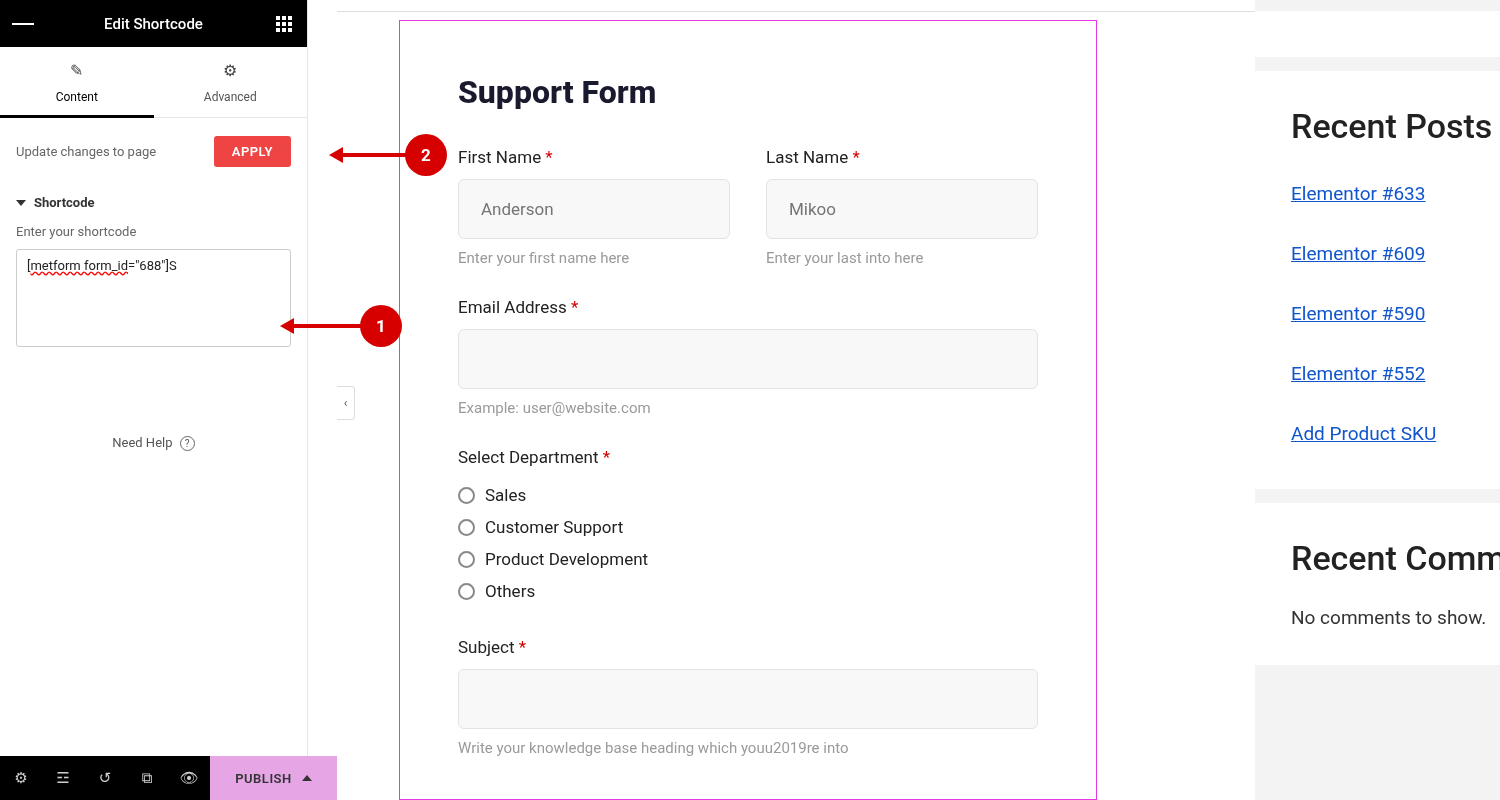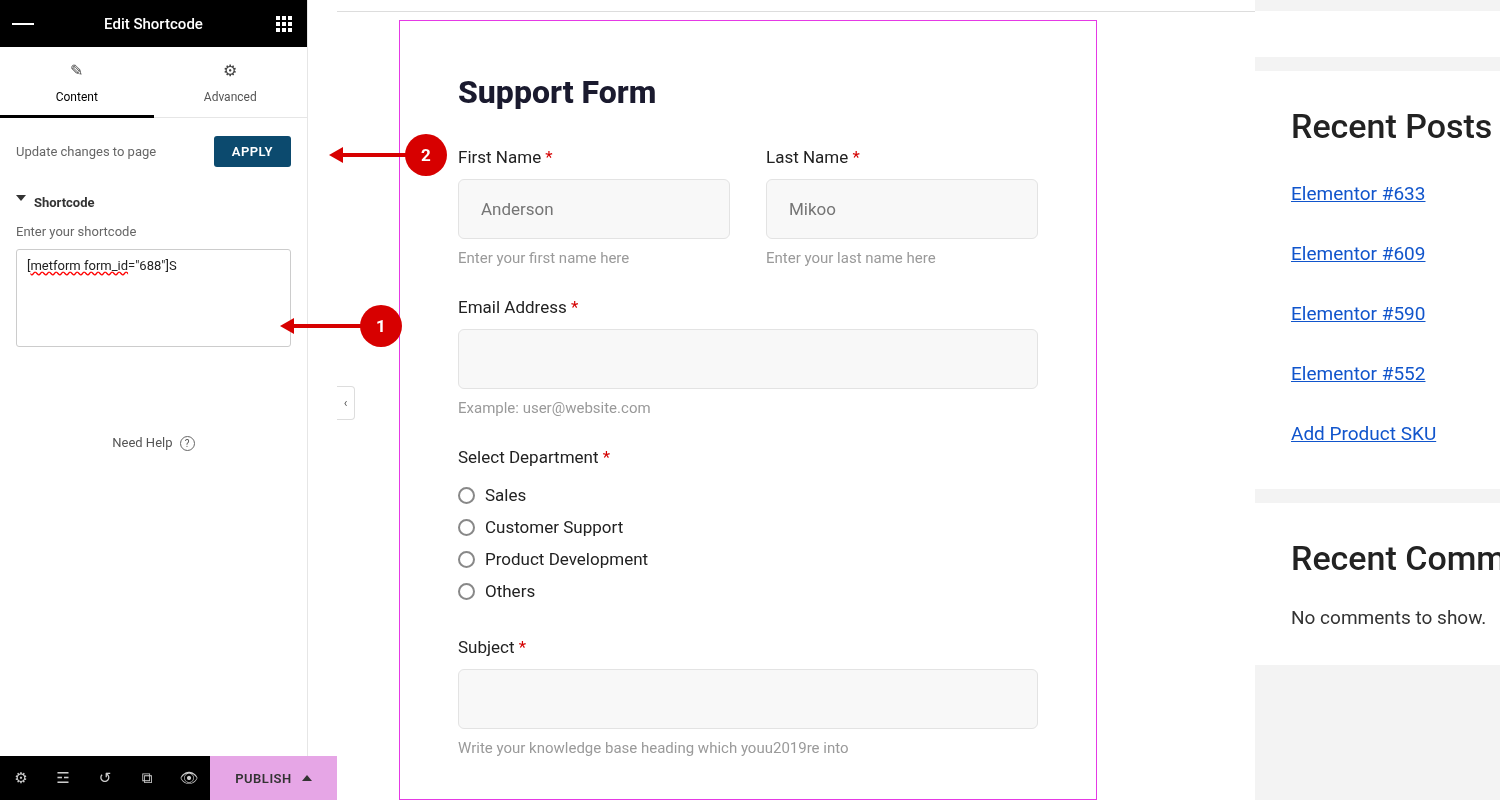--- a/index.html
+++ b/index.html
@@ -16,24 +16,24 @@
 
   .tabs { display:flex; border-bottom:1px solid #e6e6e6; }
   .tab { flex:1; text-align:center; padding:14px 0 12px; cursor:pointer; color:#555; position:relative; }
   .tab.active { color:#000; }
   .tab.active::after{ content:""; position:absolute; left:0; right:0; bottom:-1px; height:3px; background:#000; }
   .tab-ico { font-size:16px; display:block; margin-bottom:6px; color:#444;}
   .tab-lbl{ font-size:12px; }
 
   .apply-row{ display:flex; justify-content:space-between; align-items:center; padding:18px 16px;gap:42px; }
   .apply-row .msg{ font-size:13px; color:#666; }
-  .apply-btn{ background:#0c4a6e; color:#fff; border:none; border-radius:3px; padding:8px 18px; font-size:13px; font-weight:600; letter-spacing:.5px; cursor:pointer;}
+  .apply-btn{ background:#ef4444; color:#fff; border:none; border-radius:3px; padding:8px 18px; font-size:13px; font-weight:600; letter-spacing:.5px; cursor:pointer;}
 
   .section{ padding:0 16px 18px; }
-  .sec-hdr{ display:flex; gap:8px; font-size:13px; font-weight:700; color:#333; padding:10px 0 14px; cursor:pointer;}
+  .sec-hdr{ display:flex; align-items:center; gap:8px; font-size:13px; font-weight:700; color:#333; padding:10px 0 14px; cursor:pointer;}
   .caret{ width:0;height:0;border-left:5px solid transparent;border-right:5px solid transparent;border-top:6px solid #333; }
   .field-lbl{ font-size:13px; color:#666; margin-bottom:10px; display:block;}
   .code-area{ width:100%; height:98px; border:1px solid #ccc; border-radius:3px; padding:8px 10px; font-family:inherit; font-size:13px; resize:both; color:#222;}
   .code-area .u{ text-decoration:underline red wavy; text-decoration-skip-ink:none;}
 
   .need-help{ text-align:center; padding:70px 0; font-size:13px; color:#555; cursor:pointer;}
   .need-help .q{ display:inline-block; width:15px;height:15px;border:1px solid #666;border-radius:50%;font-size:10px;line-height:13px;margin-left:4px;}
 
   .collapse-tab{ position:absolute; left:337px; top:386px; width:18px; height:34px; border:1px solid #ddd; border-left:none; background:#fff; border-radius:0 4px 4px 0; display:flex; align-items:center; justify-content:center; font-size:12px; color:#555; cursor:pointer; z-index:5;}
 
@@ -150,21 +150,21 @@
 
     <div class="row2">
       <div class="fld">
         <div class="lbl"><span>First Name</span> <span class="req">*</span></div>
         <input class="inp" placeholder="Anderson" style="">
         <div class="hint">Enter your first name here</div>
       </div>
       <div class="fld">
         <div class="lbl"><span>Last Name</span> <span class="req">*</span></div>
         <input class="inp" placeholder="Mikoo" style="">
-        <div class="hint">Enter your last name here</div>
+        <div class="hint">Enter your last into here</div>
       </div>
     </div>
 
     <div class="block">
       <div class="lbl"><span>Email Address</span> <span class="req">*</span></div>
       <input class="inp" style="">
       <div class="hint">Example: user@website.com</div>
     </div>
 
     <div class="block">

